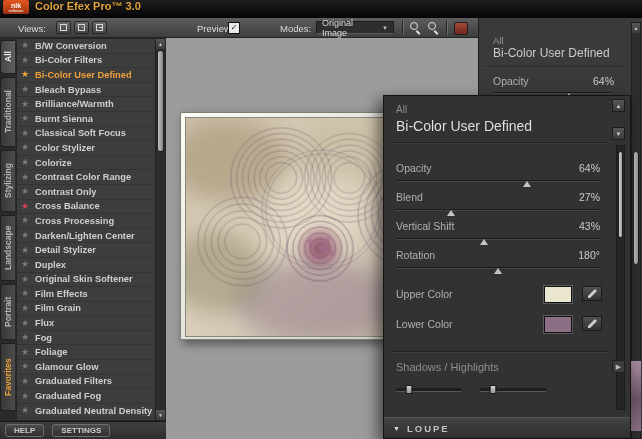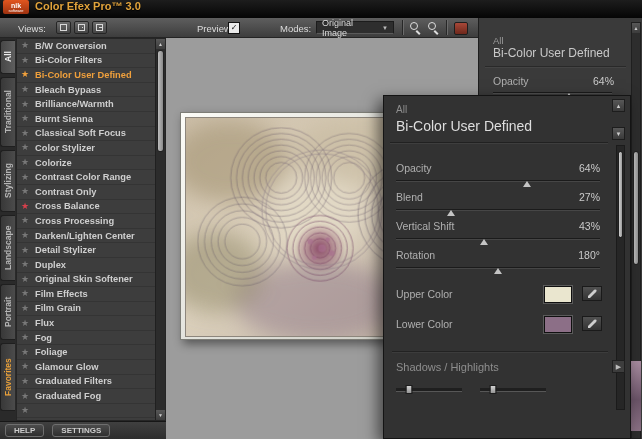--- a/index.html
+++ b/index.html
@@ -279,20 +279,21 @@
     <div class="filter-row">
         <span class="star">★</span>
         <span class="flabel">Graduated Filters</span>
       </div>
     <div class="filter-row">
         <span class="star">★</span>
         <span class="flabel">Graduated Fog</span>
       </div>
     <div class="filter-row">
         <span class="star">★</span>
+        <span class="flabel">Graduated Neutral Density</span>
       </div>
   </div>
   <div class="list-scroll">
     <div class="sc-btn" style="top:0">▲</div>
     <div class="list-thumb"></div>
     <div class="sc-btn" style="bottom:0">▼</div>
   </div>
 </div>
 
 <div class="preview-area">
@@ -453,18 +454,22 @@
   <span class="sh-label">Shadows / Highlights</span>
   <div class="sh-expand">▶</div>
 
   <div class="mini-track" style="left:12px">
     <span class="mini-thumb" style="left: 20%;"></span>
   </div>
   <div class="mini-track" style="left:96px">
     <span class="mini-thumb" style="left: 20%;"></span>
   </div>
 
+  <div class="fp-loupe">
+    <span class="tri">▼</span>
+    <span class="txt">LOUPE</span>
+  </div>
 </div>
 
 <div class="footer">
   <button>HELP</button>
   <button>SETTINGS</button>
 </div>
 
 </body></html>

